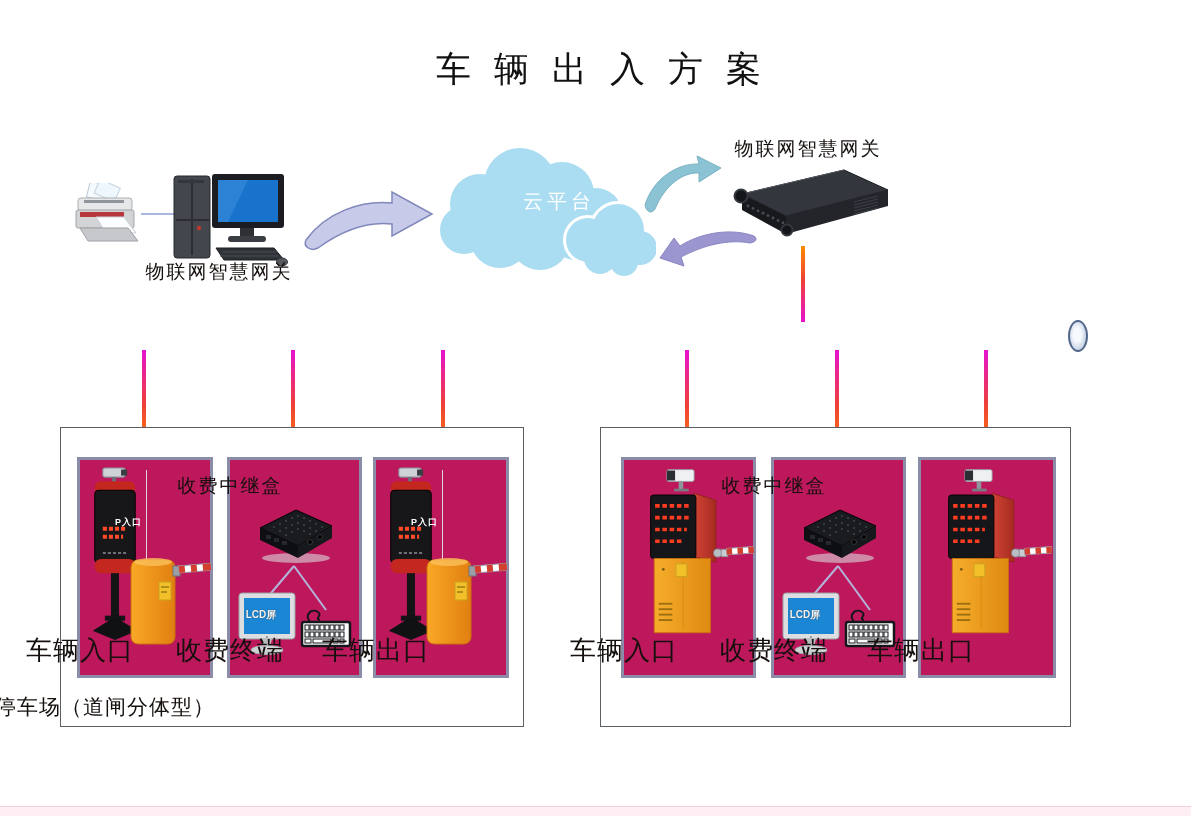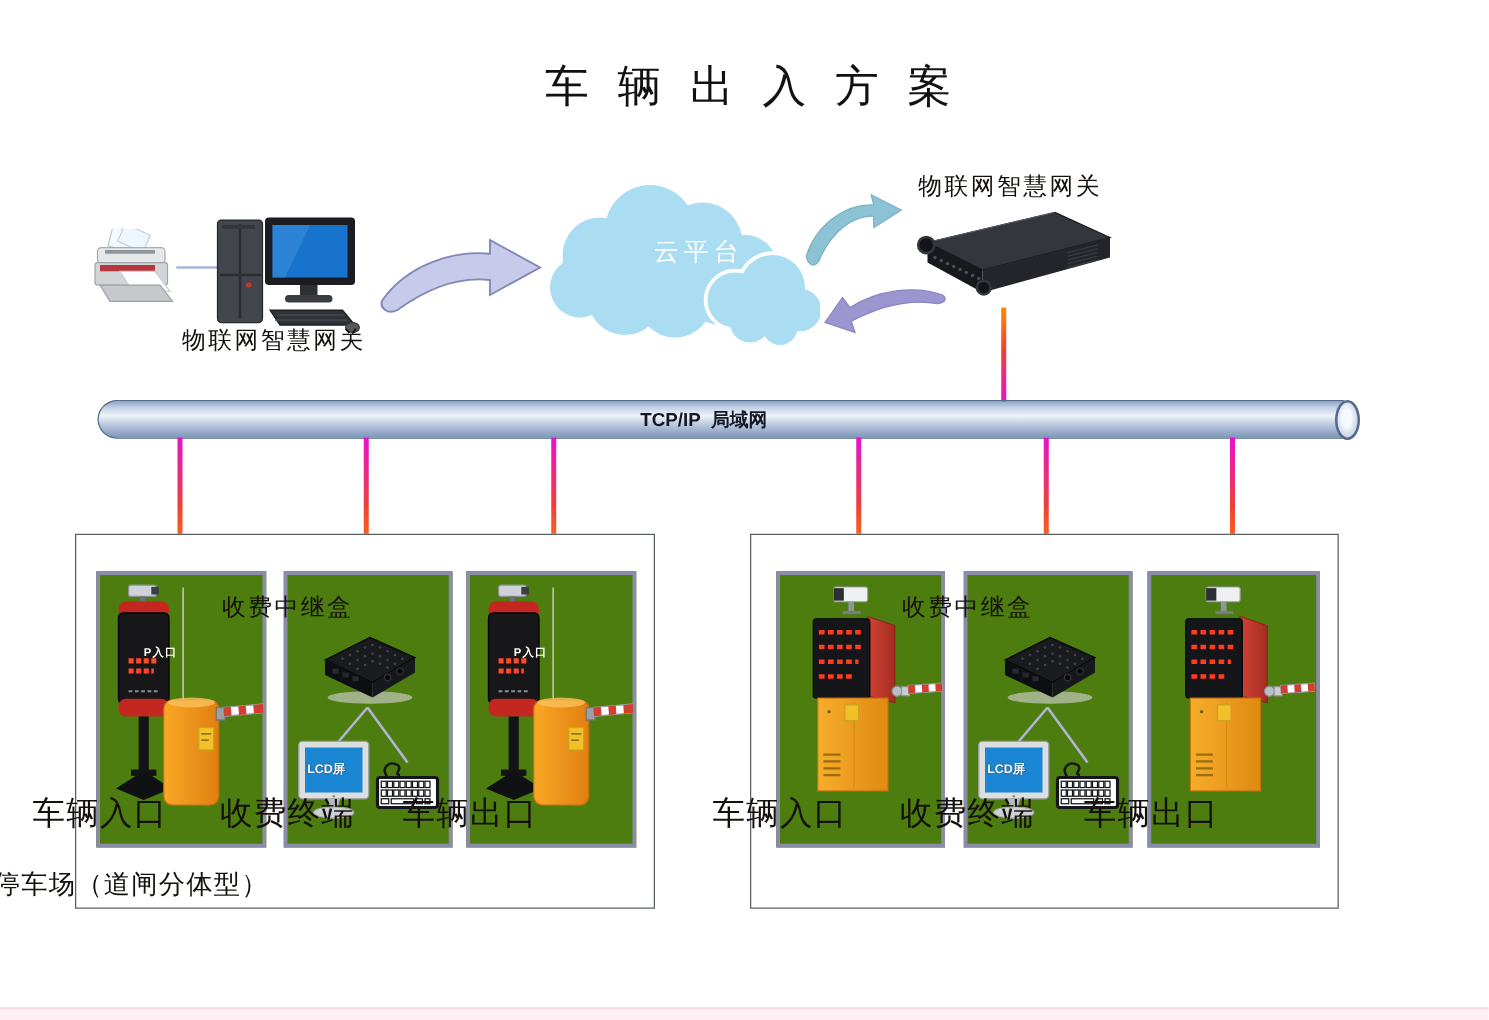--- a/index.html
+++ b/index.html
@@ -32,21 +32,21 @@
           background:linear-gradient(180deg,#8fa6c4 0%, #c3d2e6 18%, var(--pipe_light,#eef3fa) 40%,
                      #b7c6dc 66%, var(--pipe_dark,#7e96b8) 100%); }
   .pipe-label { left:48.4%; top:6px; font-family:"Liberation Sans","DejaVu Sans",sans-serif;
                 font-weight:bold; font-size:15px; color:#141826; white-space:pre; }
   .pipe-cap { left:1068px; top:320px; width:20px; height:32px; border:2px solid var(--pipe_border,#53688c);
               border-radius:50%; background:radial-gradient(ellipse at 45% 45%, #f7fafd 30%, #c2d0e2 75%, #9fb2ca 100%); }
 
   .group-box { top:427px; height:300px; border:1px solid var(--group_border,#5a5f63); background:#fff; }
   .group-caption { top:265px; font-size:21px; letter-spacing:1px; }
 
-  .inner-box { position:absolute; top:29px; height:221px; border:3px solid var(--box_border,#8a8ca8); background:#4d7c0f; }
+  .inner-box { position:absolute; top:29px; height:221px; border:3px solid var(--box_border,#8a8ca8); background:#be185d; }
   .dev-label { bottom:7px; font-size:26px; letter-spacing:1px; }
   .relay-title { top:13px; font-size:19px; letter-spacing:2px; }
   .divider { position:absolute; left:66px; top:10px; width:1px; height:172px; background:#d9d9d9; }
 
   .p-sign { position:absolute; left:10px; top:56px; width:52px; text-align:right;
             font-family:"Liberation Sans","DejaVu Sans",sans-serif;
             font-weight:bold; font-size:9px; color:#fff; letter-spacing:1px; }
   .lcd-label { position:absolute; width:46px; text-align:center;
                font-family:"Liberation Sans","DejaVu Sans",sans-serif;
                font-weight:bold; font-size:10px; color:#f4f7f9; text-shadow:0 0 1px #2a2a2a; }
@@ -154,23 +154,20 @@
         <line x1="132" y1="45" x2="156" y2="39"></line>
       <line x1="132" y1="48" x2="156" y2="42"></line>
         <line x1="132" y1="51" x2="156" y2="45"></line>
       <line x1="132" y1="54" x2="156" y2="48"></line>
     </g>
     <circle cx="19" cy="36" r="6.5" fill="#141519" stroke="#34373d" stroke-width="2"></circle>
     <circle cx="65" cy="70" r="5.5" fill="#141519" stroke="#34373d" stroke-width="2"></circle>
   </svg>
   <div class="abs gw-line"></div>
 
-  <div class="abs pipe">
-    <span class="cx pipe-label">TCP/IP  局域网</span>
-  </div>
   <div class="abs pipe-cap"></div>
 
   <div class="abs vline" style="left:142px"></div>
   <div class="abs vline" style="left:291px"></div>
   <div class="abs vline" style="left:441px"></div>
   <div class="abs vline" style="left:685px"></div>
   <div class="abs vline" style="left:835px"></div>
   <div class="abs vline" style="left:984px"></div>
 
   <div class="abs group-box" style="left:60px;width:464px">

